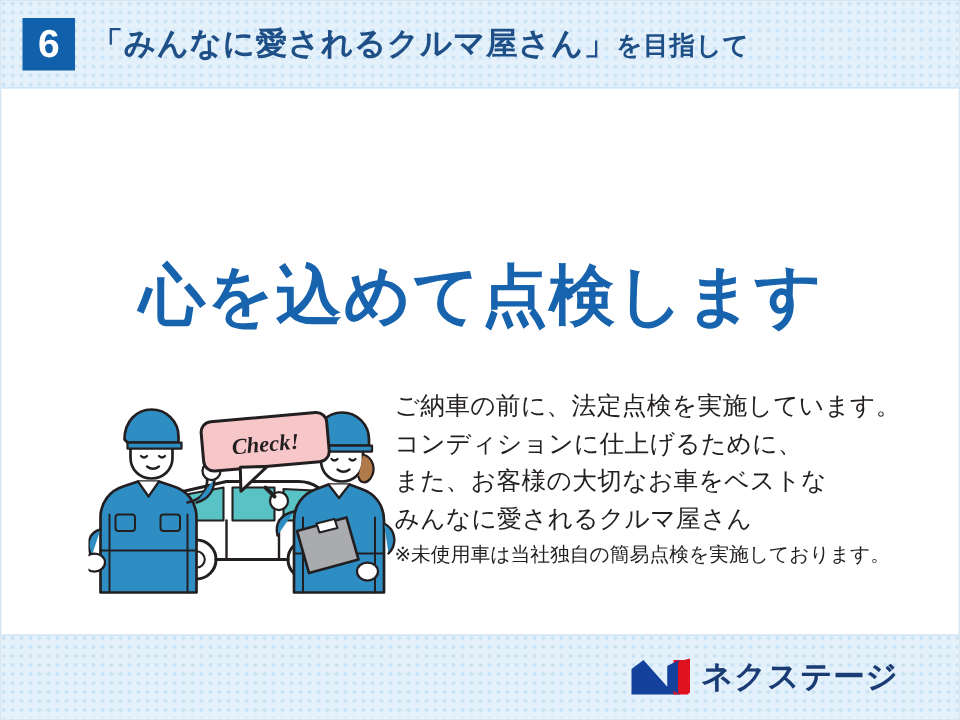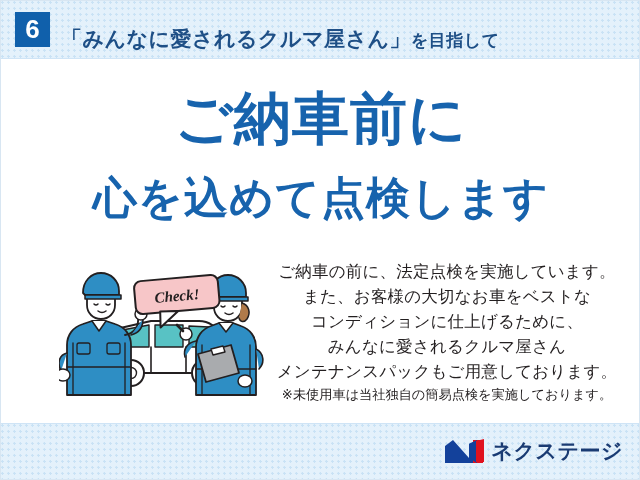--- a/index.html
+++ b/index.html
@@ -57,21 +57,20 @@
   }
   .header-title {
     position: absolute;
     left: 60px;
     top: 14px;
     font-size: 21px;
     font-weight: bold;
     color: #1e4f86;
     letter-spacing: 0.5px;
     white-space: nowrap;
-    margin-top: 10px;
   }
   .header-title .small {
     font-size: 17px;
   }
 
   
   .heading {
     position: absolute;
     left: 0;
     width: 640px;
@@ -92,21 +91,20 @@
     line-height: 62px;
   }
 
   
   .body-copy {
     position: absolute;
     left: 262px;
     top: 258px;
     width: 368px;
     color: #231f20;
-    text-align: center;
   }
   .body-copy .line {
     font-size: 16.5px;
     line-height: 25px;
     white-space: nowrap;
     letter-spacing: 0.2px;
   }
   .body-copy .note {
     font-size: 13.2px;
     line-height: 22px;
@@ -121,21 +119,21 @@
     left: 58px;
     top: 268px;
     width: 205px;
     height: 132px;
   }
   .illustration svg { display: block; }
 
   
   .footer-logo {
     position: absolute;
-    right: 16px;
+    right: 40px;
     bottom: 14px;
     display: flex;
     align-items: center;
     gap: 7px;
   }
   .logo-mark { display: block; }
   .logo-text {
     font-size: 21px;
     font-weight: bold;
     color: #1a3b73;
@@ -145,29 +143,27 @@
 </style>
 </head>
 <body>
 
 <div class="page">
 
   <div class="dotband header-band"></div>
   <div class="num-badge">6</div>
   <div class="header-title"><span>「みんなに愛されるクルマ屋さん」</span><span class="small">を目指して</span></div>
 
-  <div class="heading heading-1">ご納車前に</div>
   <div class="heading heading-2">心を込めて点検します</div>
 
   <div class="body-copy">
     <div class="line">ご納車の前に、法定点検を実施しています。</div>
+    <div class="line">コンディションに仕上げるために、</div>
     <div class="line">また、お客様の大切なお車をベストな</div>
-    <div class="line">コンディションに仕上げるために、</div>
     <div class="line">みんなに愛されるクルマ屋さん</div>
-    <div class="line">メンテナンスパックもご用意しております。</div>
     <div class="note">※未使用車は当社独自の簡易点検を実施しております。</div>
   </div>
 
   <div class="illustration">
     <svg width="205" height="132" viewBox="0 0 205 132" xmlns="http://www.w3.org/2000/svg">
       <g fill="none" stroke="#231f20" stroke-width="1.6" stroke-linecap="round" stroke-linejoin="round">
 
         <g>
           <path d="M43 104 L43 78 C43 72 48 64 57 60 L92 52 L140 52 C150 52 158 58 161 66 L165 80 L165 104 Z" fill="#ffffff" stroke="#231f20" stroke-width="2"></path>
           <path d="M58 62 L90 56 L90 78 L51 78 C51 72 53 66 58 62 Z" fill="#58c2c4" stroke="#231f20" stroke-width="1.4"></path>

